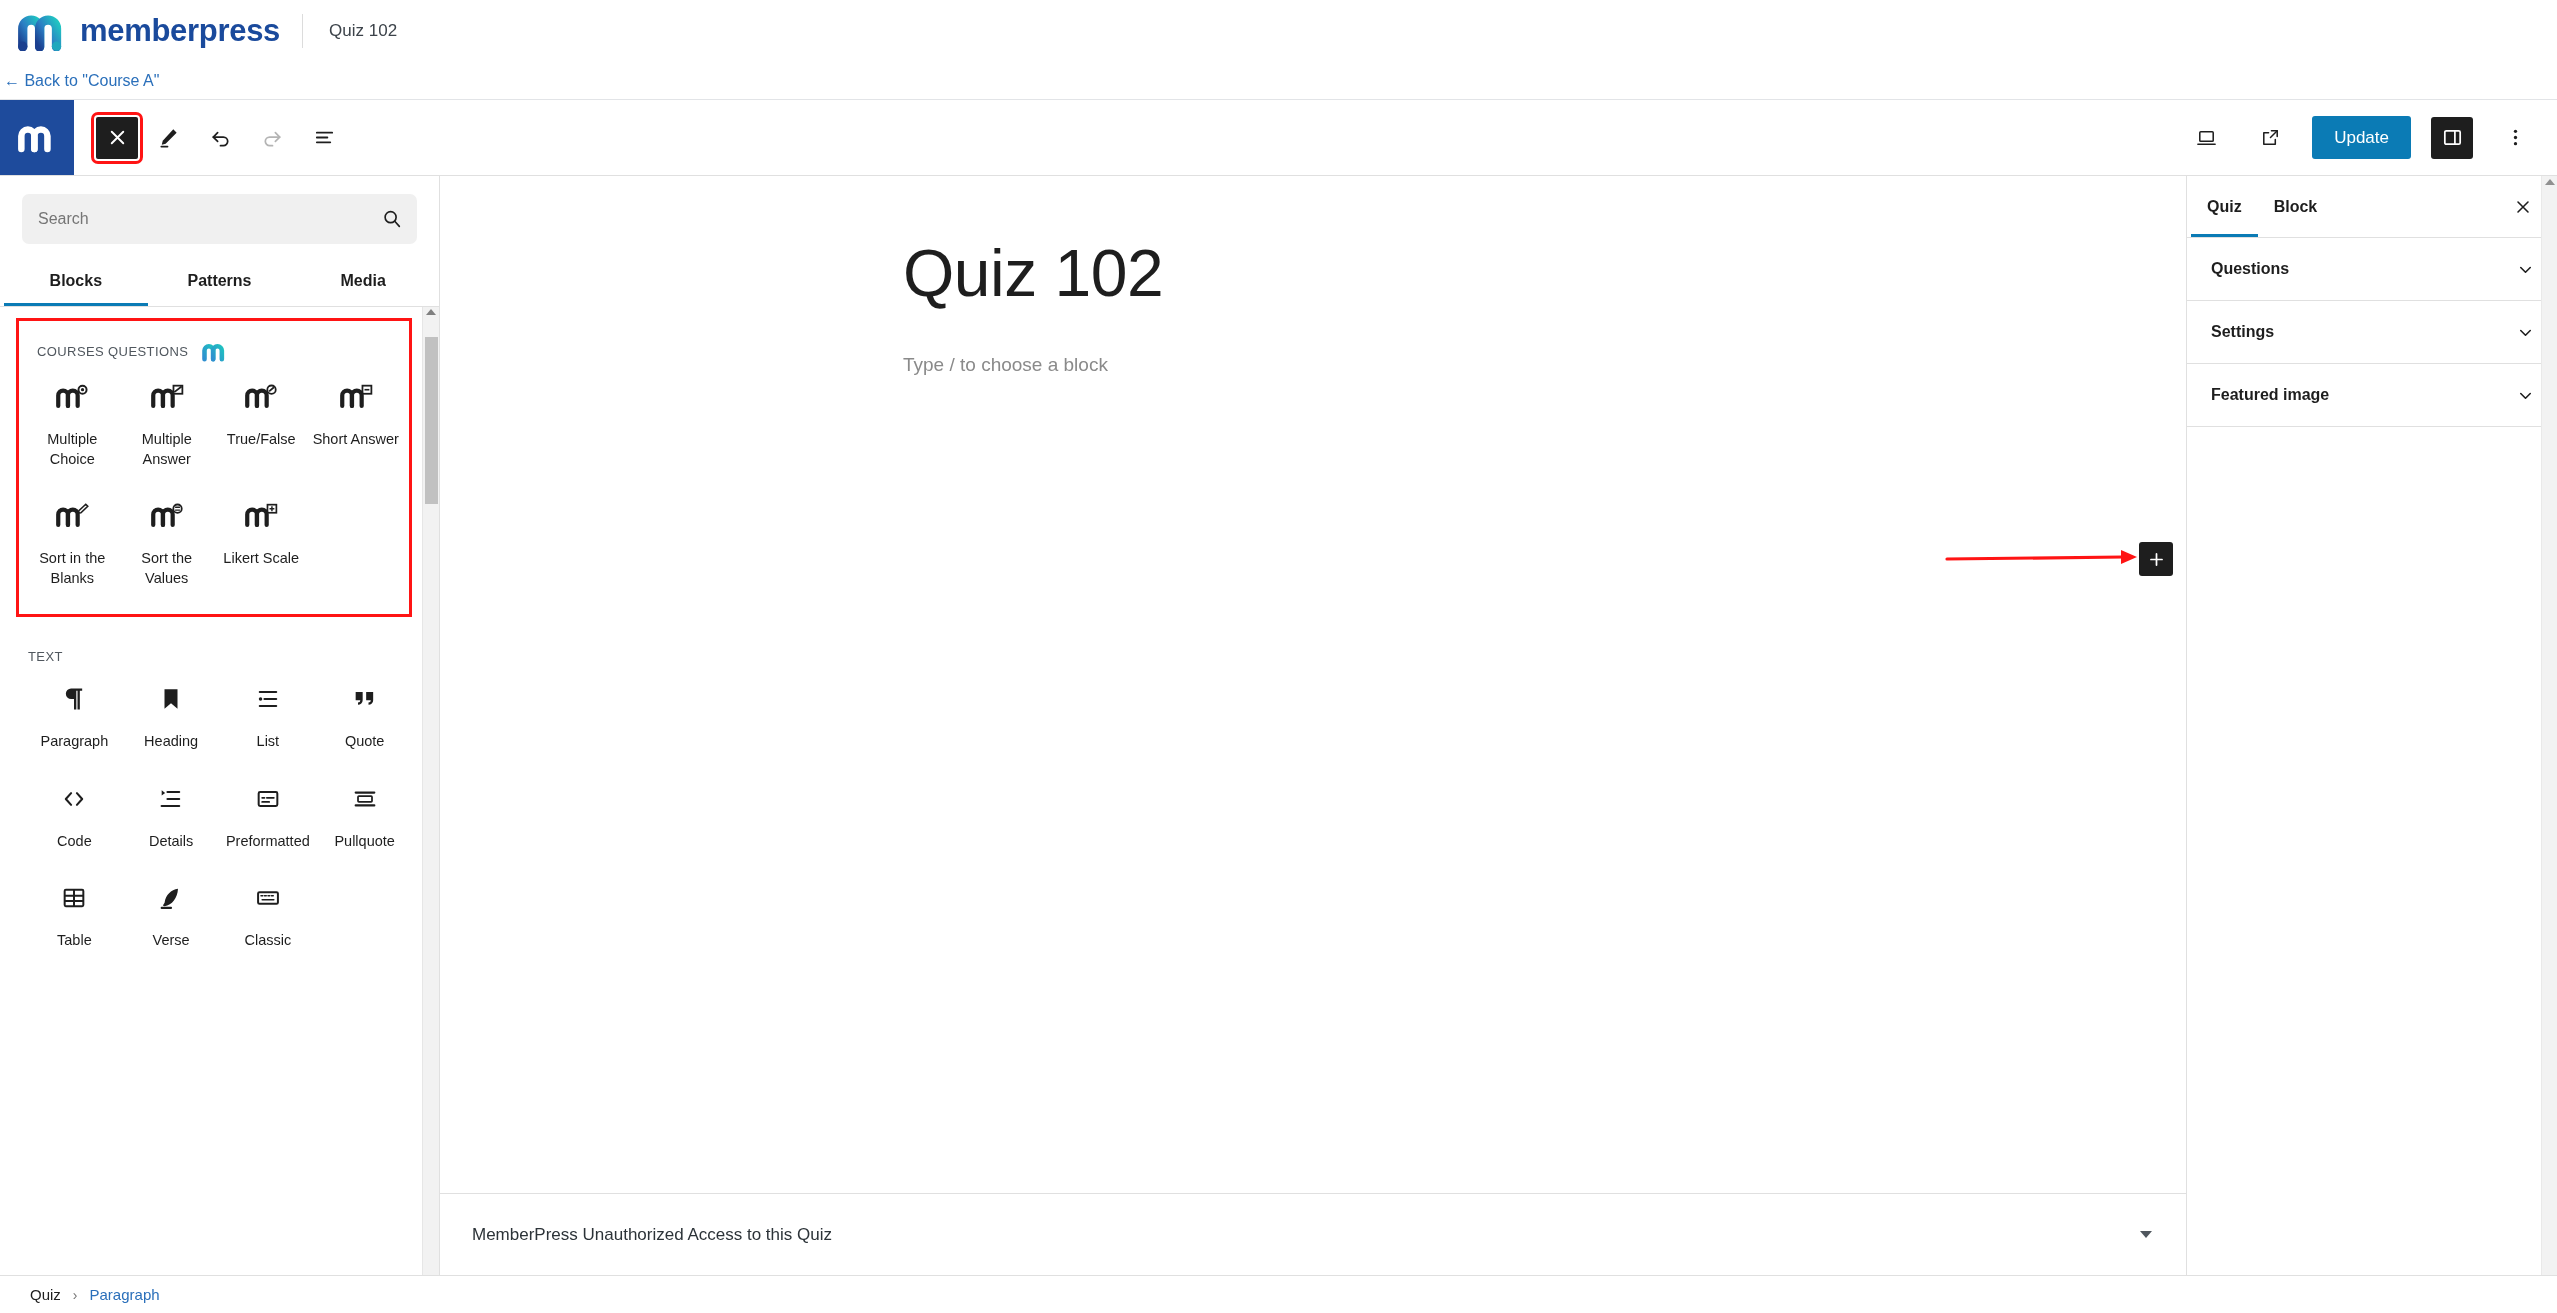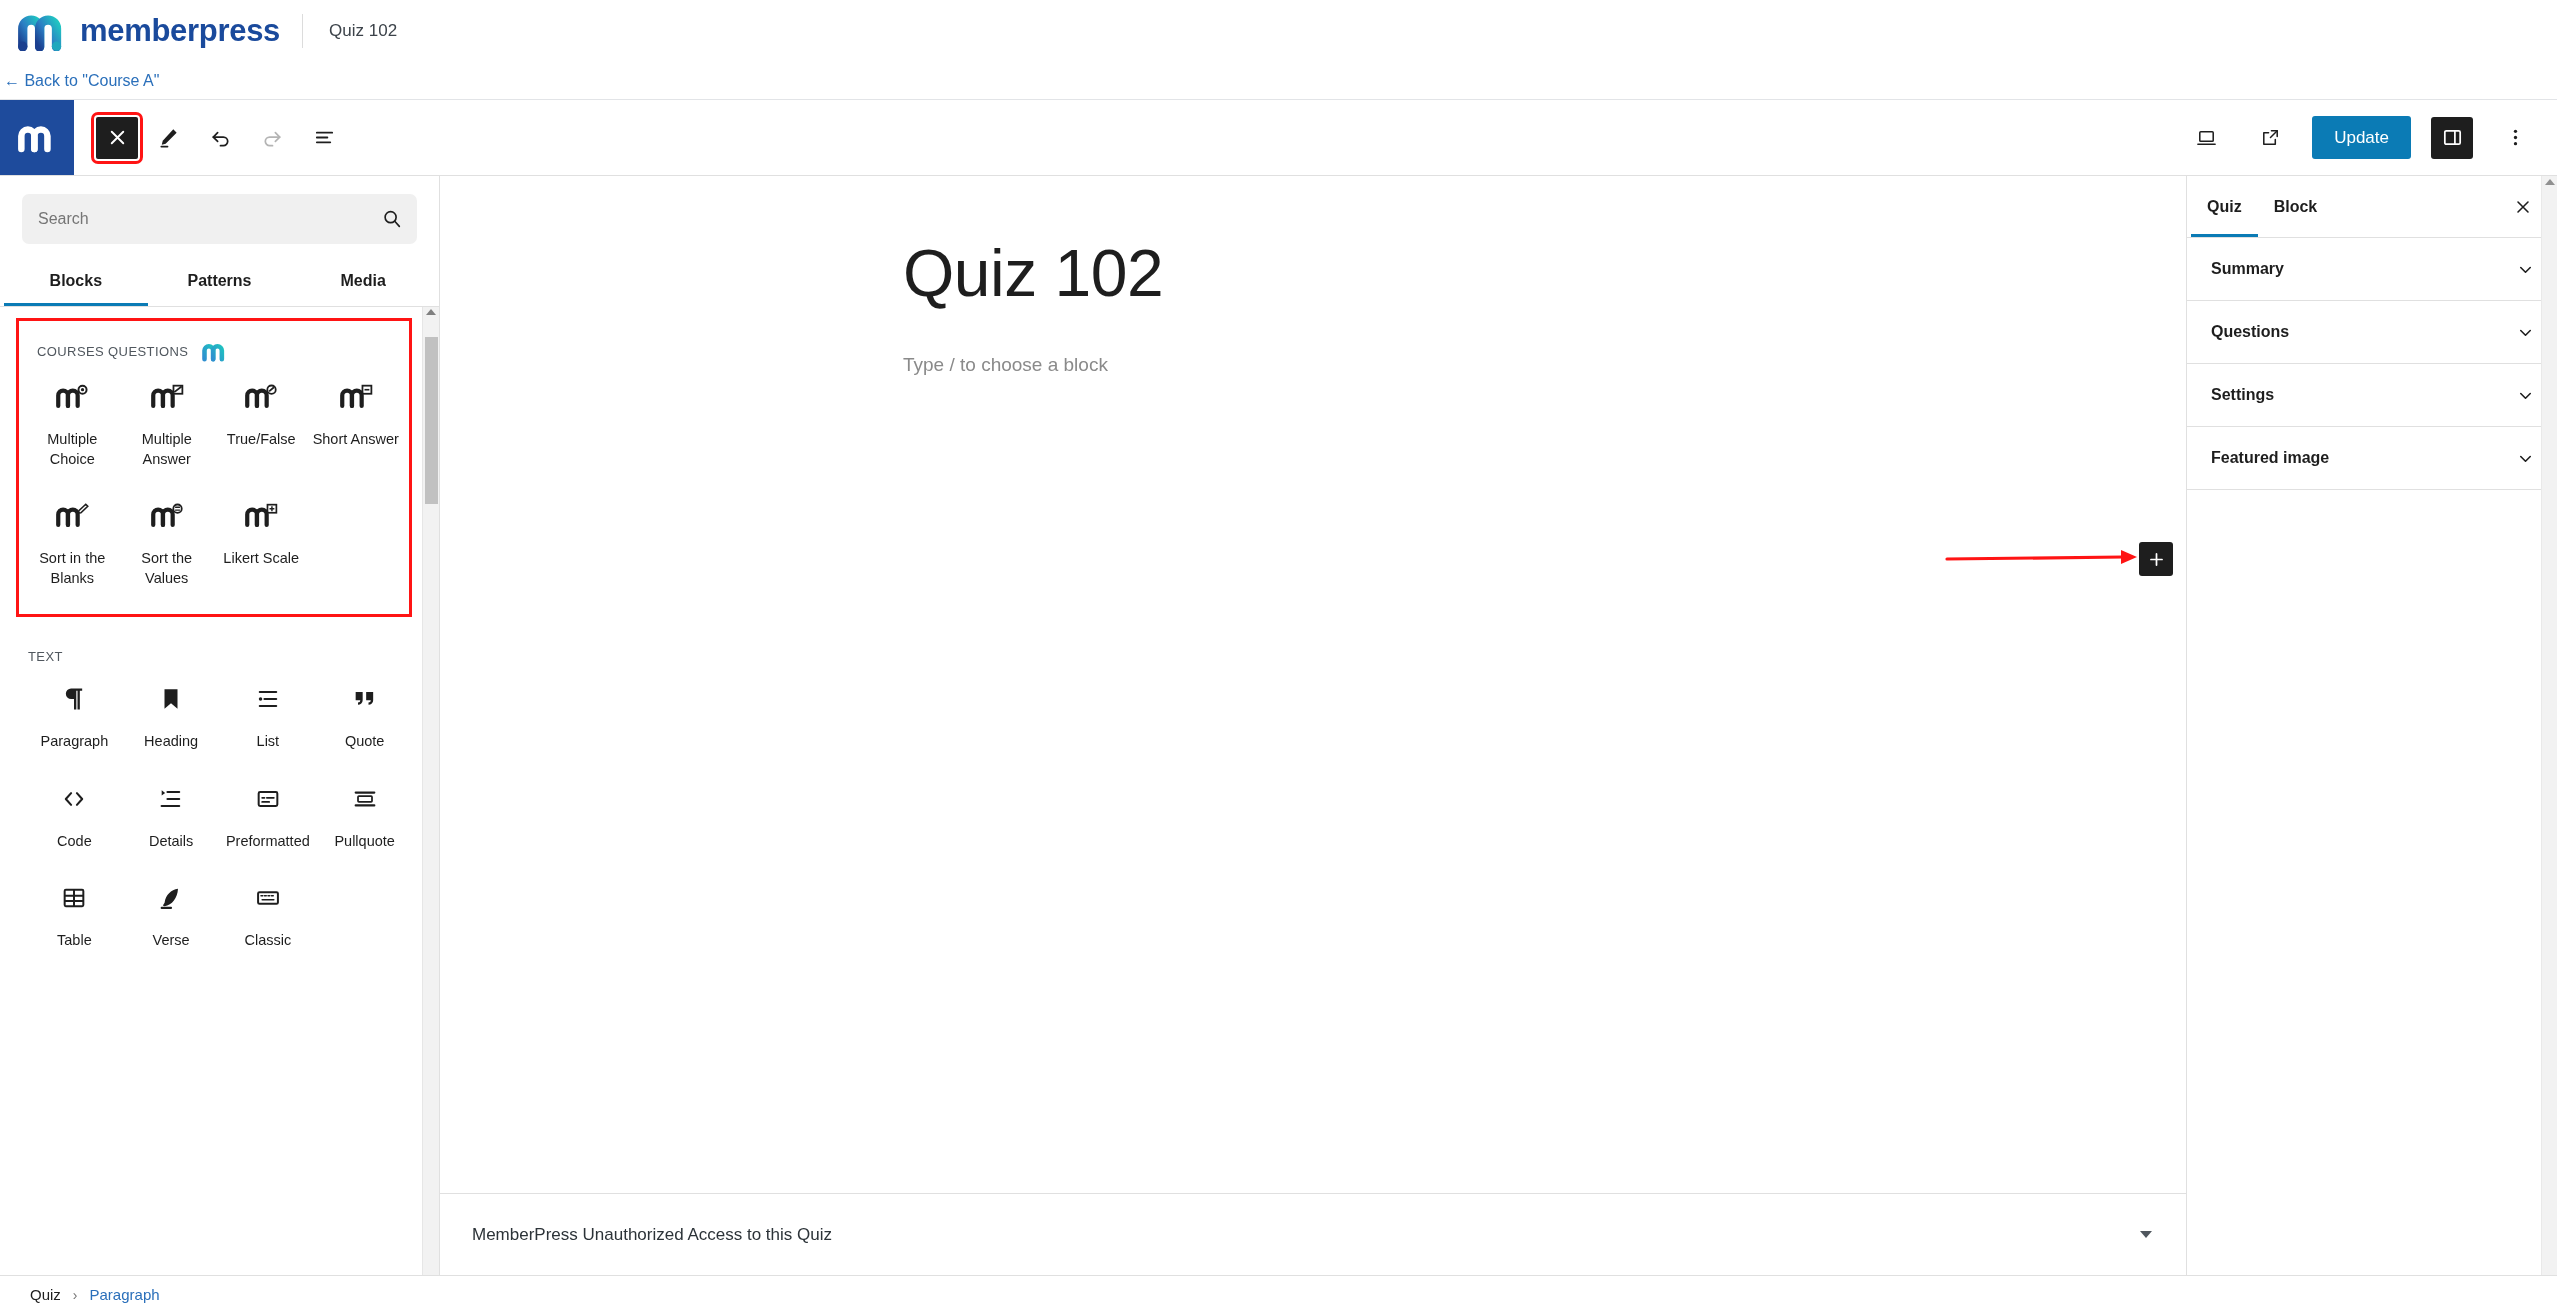--- a/index.html
+++ b/index.html
@@ -707,26 +707,20 @@
       <button class="set-tab active">Quiz</button>
       <button class="set-tab">Block</button>
       <button class="set-close">
         <svg viewBox="0 0 24 24" fill="none" stroke="currentColor" stroke-width="1.9">
           <path d="M6 6 L18 18 M18 6 L6 18" stroke-linecap="round"></path>
         </svg>
       </button>
     </div>
 
     <div class="set-panel">
-      <span class="sp-title">Summary</span>
-      <svg class="chev" viewBox="0 0 24 24" fill="none" stroke="currentColor" stroke-width="2">
-        <path d="M6 9.5 L12 15.5 L18 9.5" stroke-linecap="round" stroke-linejoin="round"></path>
-      </svg>
-    </div>
-    <div class="set-panel">
       <span class="sp-title">Questions</span>
       <svg class="chev" viewBox="0 0 24 24" fill="none" stroke="currentColor" stroke-width="2">
         <path d="M6 9.5 L12 15.5 L18 9.5" stroke-linecap="round" stroke-linejoin="round"></path>
       </svg>
     </div>
     <div class="set-panel">
       <span class="sp-title">Settings</span>
       <svg class="chev" viewBox="0 0 24 24" fill="none" stroke="currentColor" stroke-width="2">
         <path d="M6 9.5 L12 15.5 L18 9.5" stroke-linecap="round" stroke-linejoin="round"></path>
       </svg>

